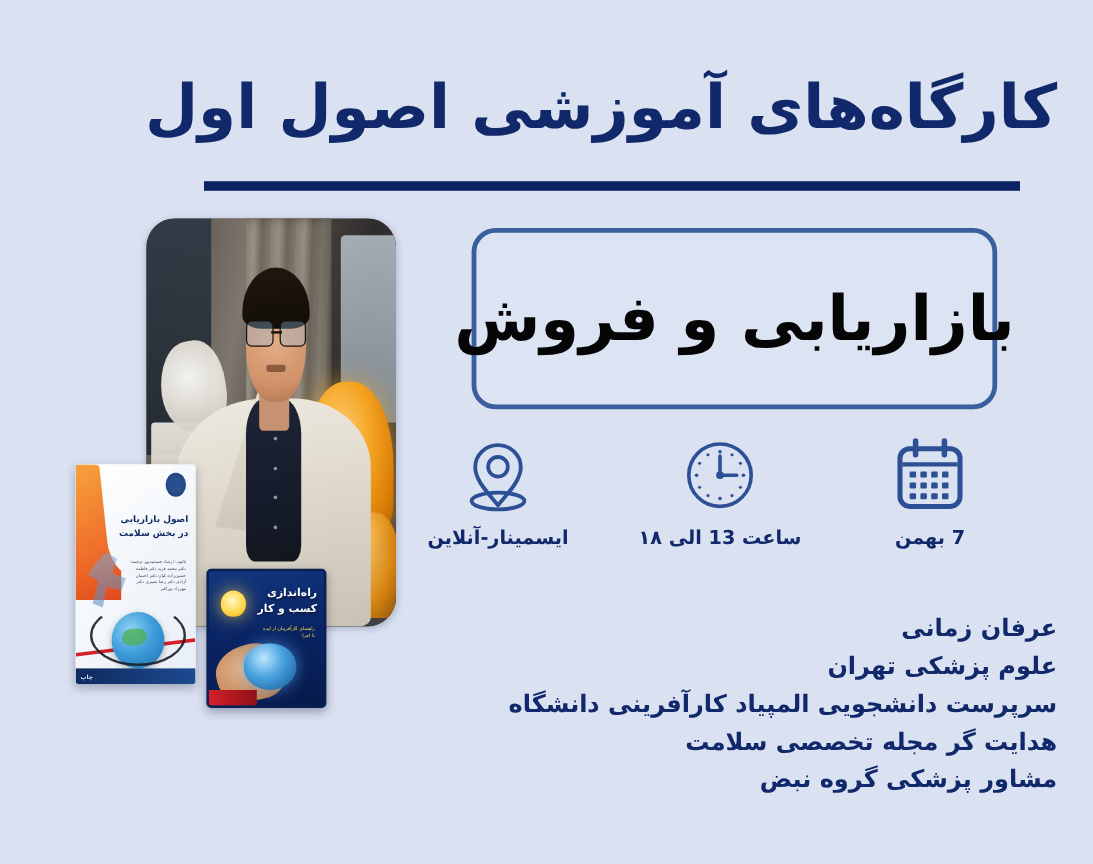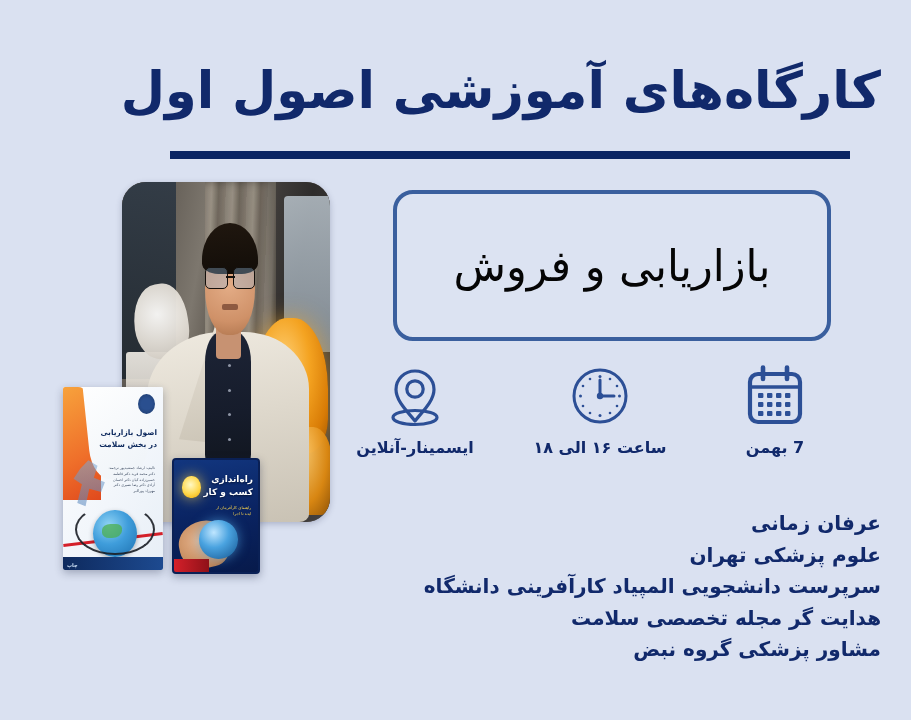--- a/index.html
+++ b/index.html
@@ -137,25 +137,26 @@
     border-radius:50%;box-shadow:0 2px 5px rgba(0,0,0,.3);}
   .b1-cont{position:absolute;left:20%;top:30%;width:46%;height:30%;background:#4caf50;opacity:.75;
     border-radius:42% 30% 50% 36%;}
   .b1-steth{position:absolute;left:12%;bottom:8%;width:76%;height:26%;
     border:2.5px solid #1b1f26;border-radius:50%;border-top-color:transparent;opacity:.9;}
   .b1-bar{position:absolute;left:0;bottom:0;width:100%;height:7%;
     background:linear-gradient(90deg,#0e2a5e 0%,#1d4a90 100%);}
   .b1-barL{position:absolute;left:4%;bottom:1%;color:#cfe2f7;font-size:5px;font-weight:700;direction:rtl;}
 
   .book2{
-    position:absolute;left:172px;top:458px;width:84px;height:112px;
+    position:absolute;left:172px;top:474px;width:84px;height:112px;
     border-radius:4px;overflow:hidden;
     box-shadow:0 3px 8px rgba(20,30,60,.35);
     background:#0b2a6b;
     border:2px solid #0a2055;
+    padding-left:12px;
   }
   .b2-bg{position:absolute;inset:0;background:linear-gradient(170deg,#12367f 0%,#0a2463 48%,#071a4b 100%);}
   .b2-bulb{position:absolute;left:10%;top:14%;width:22%;height:20%;
     background:radial-gradient(circle at 45% 40%,#fff8c4 0%,#ffd84d 55%,#f0a800 100%);
     border-radius:50% 50% 45% 45%;box-shadow:0 0 14px rgba(255,216,77,.75);}
   .b2-title{position:absolute;right:6%;top:12%;width:66%;text-align:right;
     color:#ffffff;font-size:9px;font-weight:700;line-height:1.35;direction:rtl;
     text-shadow:0 1px 2px rgba(0,0,0,.5);}
   .b2-sub{position:absolute;right:8%;top:40%;width:48%;text-align:right;
     color:#ffd84d;font-size:4px;line-height:1.5;direction:rtl;}
@@ -169,21 +170,21 @@
     background:linear-gradient(90deg,#d4202a,#8f1118);}
 
   
   .headbox{
     position:absolute;left:393px;top:190px;width:430px;height:143px;
     border:4px solid #3a5f9e;border-radius:20px;
     background:#dce3f2;
     display:flex;align-items:center;justify-content:center;
   }
   .headbox-text{
-    font-size:43px;font-weight:400;color:#050505;direction:rtl;
+    font-size:52px;font-weight:700;color:#050505;direction:rtl;
     white-space:nowrap;letter-spacing:0;
   }
 
   
   .inforow{position:absolute;left:330px;top:360px;width:510px;height:120px;}
   .infoitem{position:absolute;top:0;width:160px;text-align:center;}
   .infoitem .icon{height:72px;display:flex;align-items:center;justify-content:center;}
   .infoitem .lbl{
     margin-top:6px;font-size:16px;font-weight:700;color:#11296b;
     direction:rtl;white-space:nowrap;
@@ -303,21 +304,21 @@
               <circle cx="42" cy="49" r="1.3"></circle>
             <circle cx="32" cy="51.5" r="1.5"></circle>
               <circle cx="22" cy="49" r="1.3"></circle>
             <circle cx="15" cy="42" r="1.3"></circle>
               <circle cx="12.5" cy="32" r="1.5"></circle>
             <circle cx="15" cy="22" r="1.3"></circle>
               <circle cx="22" cy="15" r="1.3"></circle>
           </g>
         </svg>
       </div>
-      <div class="lbl">ساعت ۱۶ الی ۱۸</div>
+      <div class="lbl">ساعت 13 الی ۱۸</div>
     </div>
 
     <div class="infoitem item-date">
       <div class="icon">
         <svg width="62" height="64" viewBox="0 0 62 64" fill="none" stroke="#2c4f96">
           <rect x="6" y="10" width="50" height="48" rx="8" stroke-width="4.2"></rect>
           <path d="M19 3.5 L19 15 M43 3.5 L43 15" stroke-width="4.6" stroke-linecap="round"></path>
           <path d="M8 23 L54 23" stroke-width="3.4"></path>
           <g fill="#2c4f96" stroke="none">
             <rect x="14" y="29" width="5.4" height="5" rx="1"></rect>

